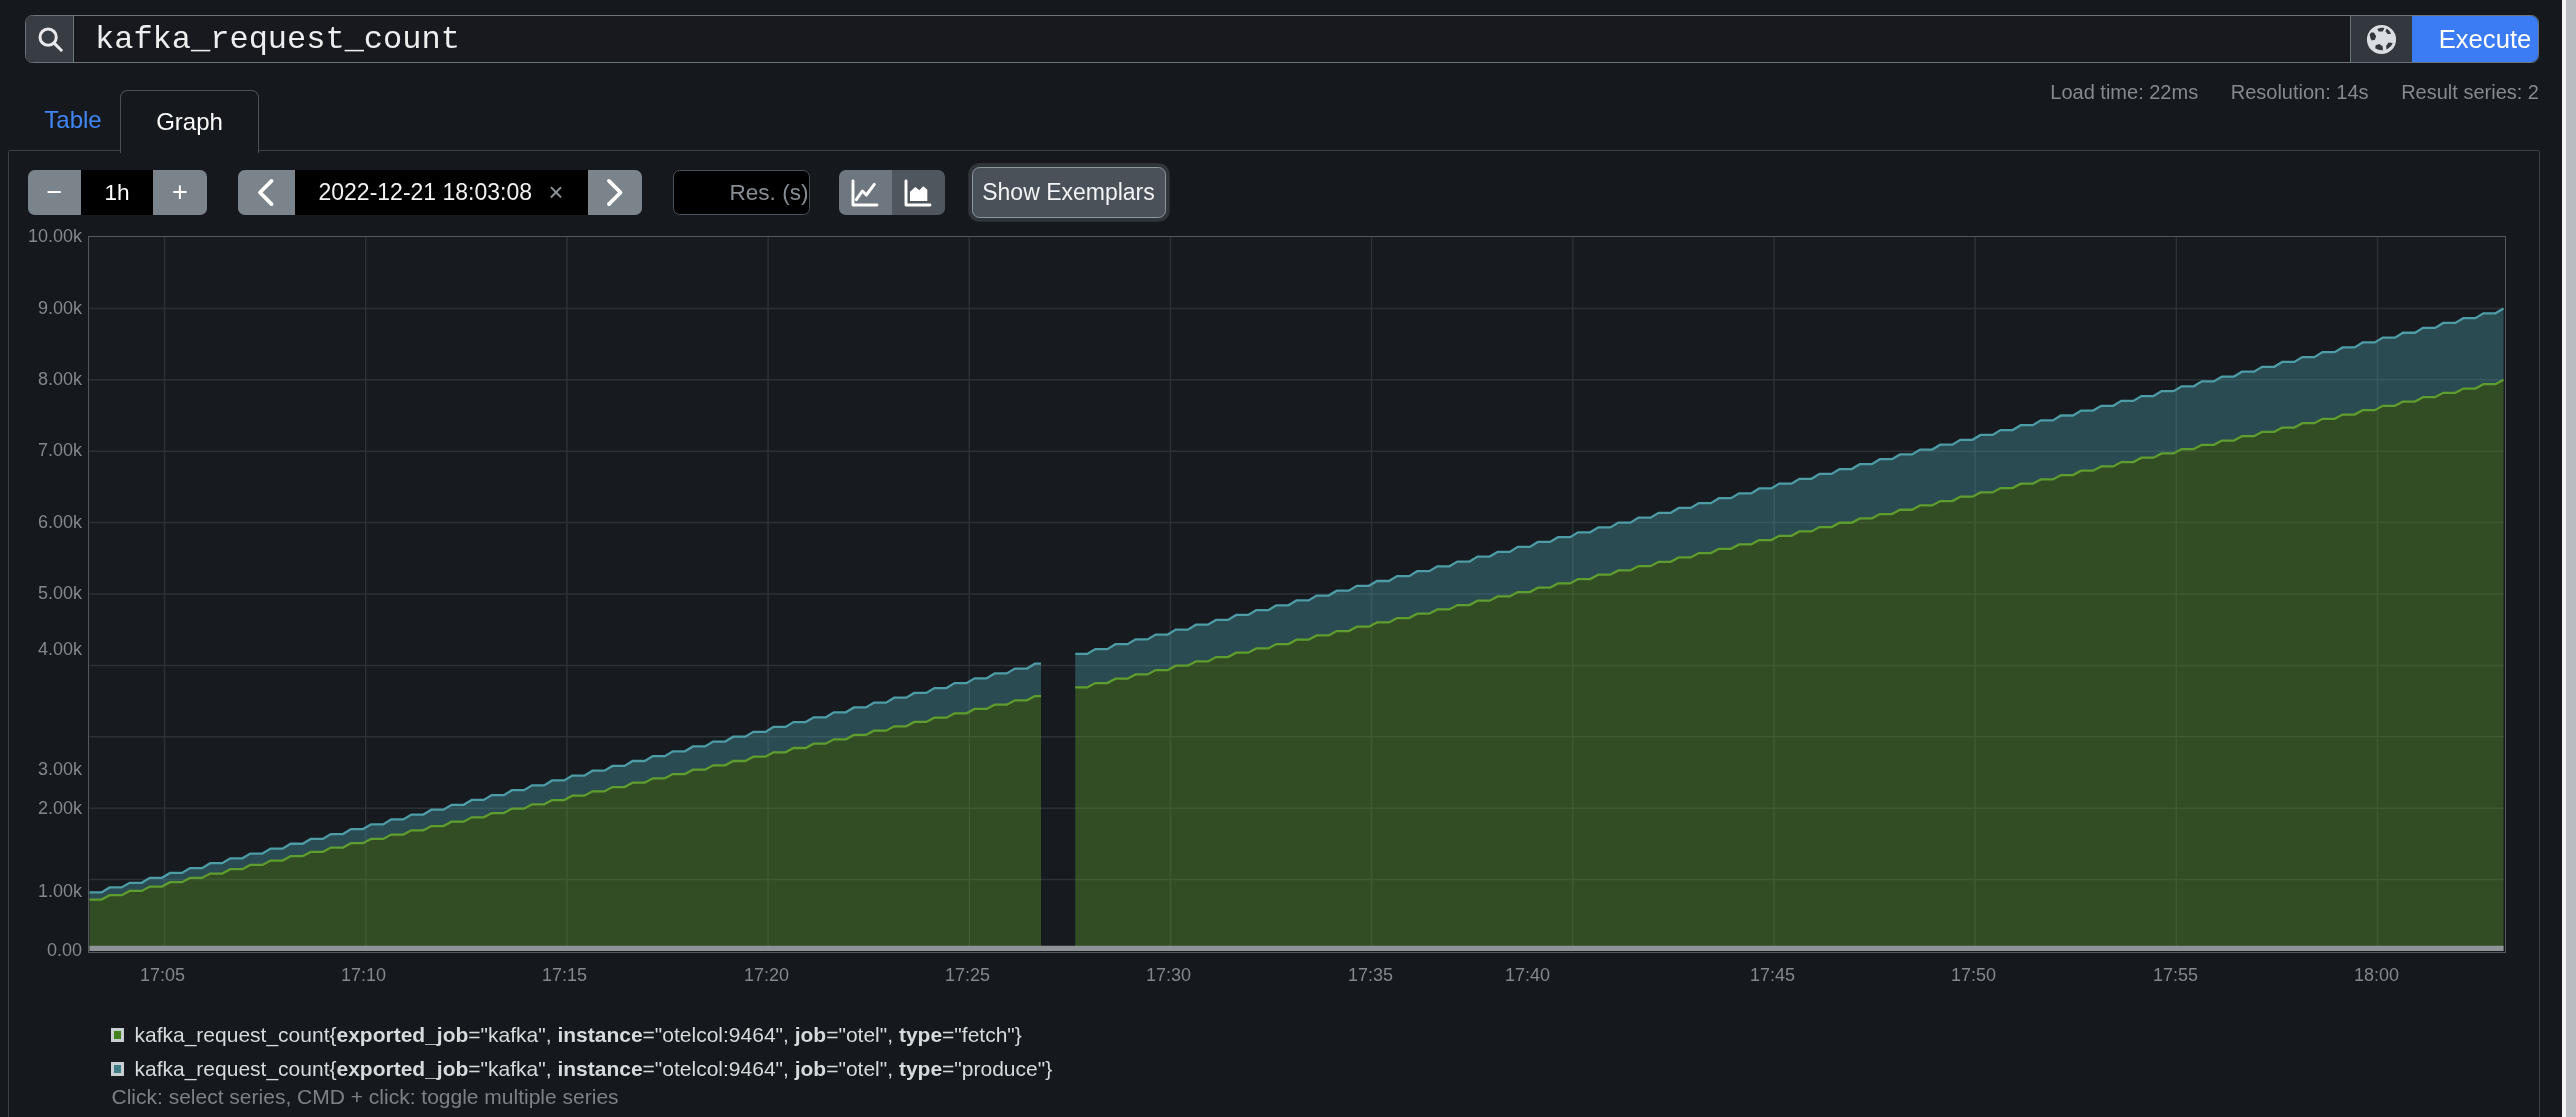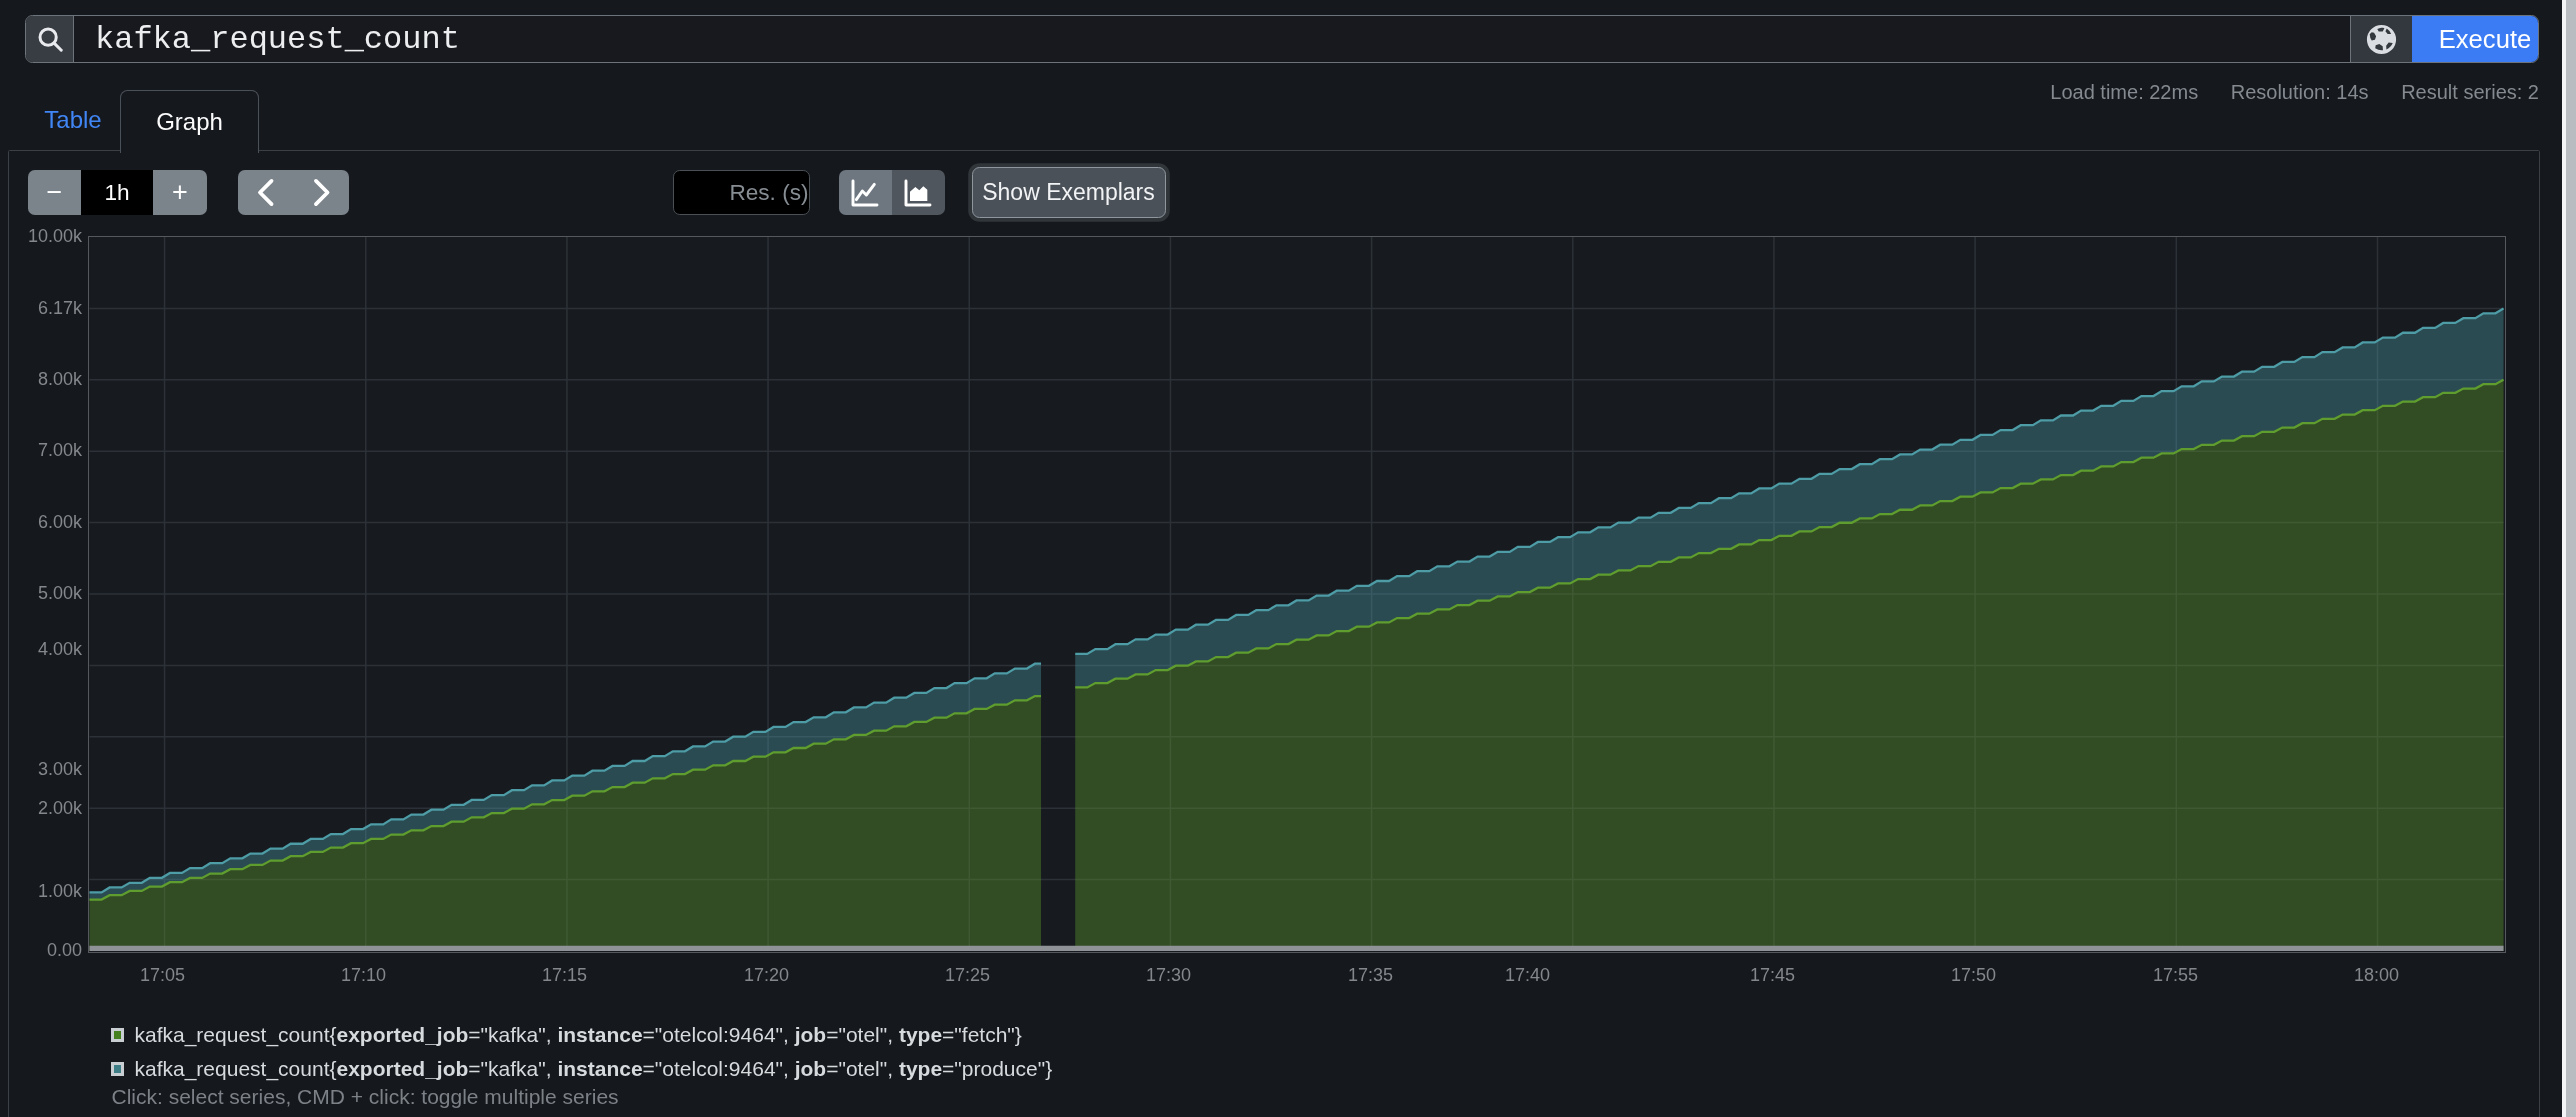--- a/index.html
+++ b/index.html
@@ -174,20 +174,24 @@
       <input class="blk dur-input" value="1h" style="">
       <button class="gbtn" style="width:54px">+</button>
     </div>
 
     <div class="grp grp-date">
       <button class="gbtn" style="width:57px">
         <svg width="19.5" height="29" viewBox="0 0 12 20" fill="none" stroke="#fff" stroke-width="2.6" stroke-linecap="round" stroke-linejoin="round">
             <polyline points="10,2 2,10 10,18"></polyline>
           </svg>
       </button>
+      <div class="blk date-box">
+        <span class="date-text">2022-12-21 18:03:08</span>
+        <span class="date-clear">×</span>
+      </div>
       <button class="gbtn" style="width:54px">
         <svg width="19.5" height="29" viewBox="0 0 12 20" fill="none" stroke="#fff" stroke-width="2.6" stroke-linecap="round" stroke-linejoin="round">
             <polyline points="2,2 10,10 2,18"></polyline>
           </svg>
       </button>
     </div>
 
     <input class="res-input" placeholder="Res. (s)" style="">
 
     <div class="grp grp-toggle">
@@ -226,21 +230,21 @@
     <div id="y-labels">
         <div class="ylabel" style="top: 789px;">0.00</div>
         <div class="ylabel" style="top: 718px; margin-top: 12px;">1.00k</div>
         <div class="ylabel" style="top: 647px;">2.00k</div>
         <div class="ylabel" style="top: 608px;">3.00k</div>
         <div class="ylabel" style="top: 488px;">4.00k</div>
         <div class="ylabel" style="top: 432px;">5.00k</div>
         <div class="ylabel" style="top: 361px;">6.00k</div>
         <div class="ylabel" style="top: 289px;">7.00k</div>
         <div class="ylabel" style="top: 218px;">8.00k</div>
-        <div class="ylabel" style="top: 147px;">6.17k</div>
+        <div class="ylabel" style="top: 147px;">9.00k</div>
         <div class="ylabel" style="top: 75px;">10.00k</div>
       </div>
     <div id="x-labels">
         <div class="xlabel" style="left: 109px;">17:05</div>
         <div class="xlabel" style="left: 310px;">17:10</div>
         <div class="xlabel" style="left: 511px;">17:15</div>
         <div class="xlabel" style="left: 713px;">17:20</div>
         <div class="xlabel" style="left: 914px;">17:25</div>
         <div class="xlabel" style="left: 1115px;">17:30</div>
         <div class="xlabel" style="left: 1317px;">17:35</div>

